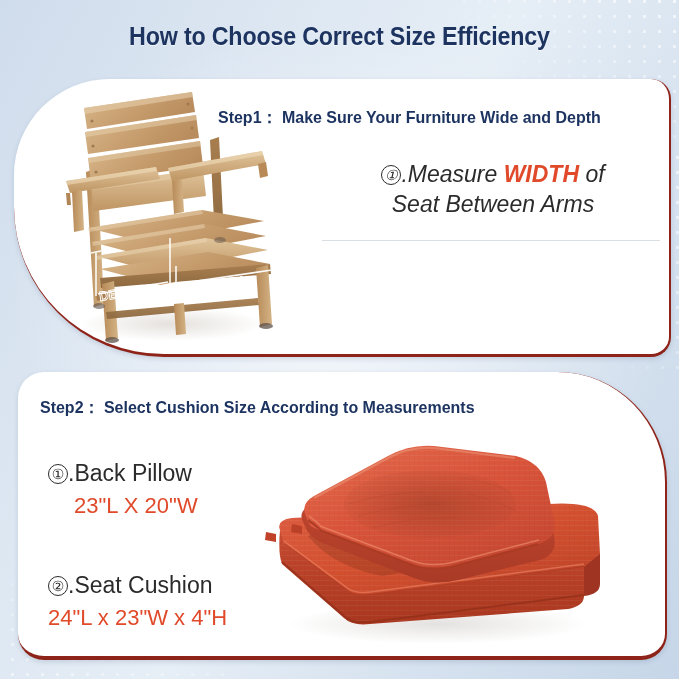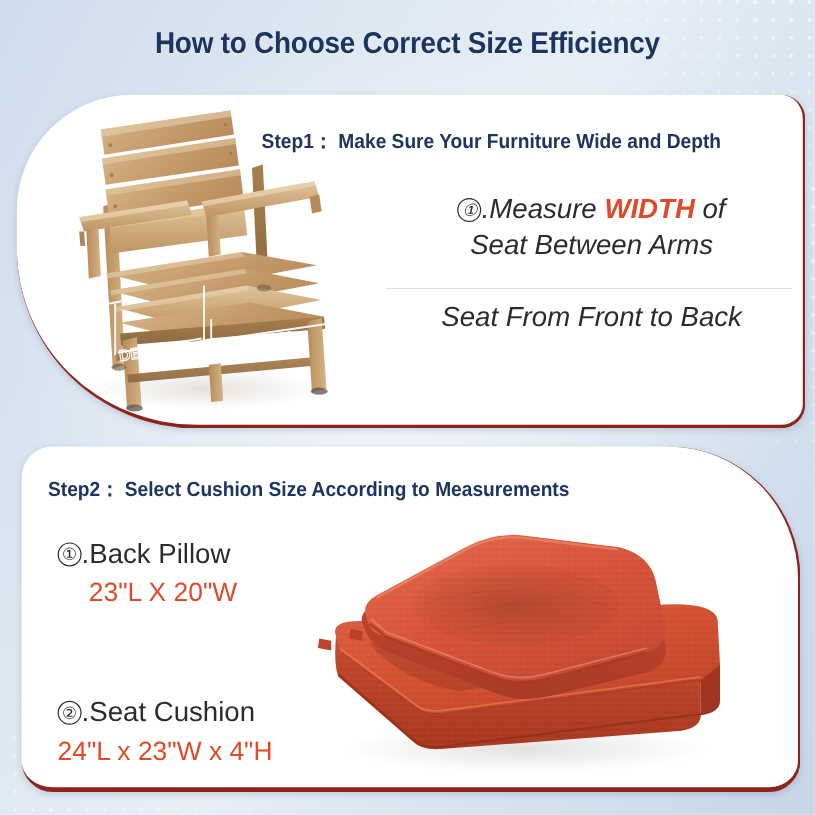--- a/index.html
+++ b/index.html
@@ -81,22 +81,22 @@
   .m-line.l2 { text-indent:0; }
   .accent { color:#e04a2a; font-weight:bold; }
   .divider {
     position:absolute; left:322px; top:240px; width:338px; height:1px;
     background:#dadfe4;
   }
 
   
   .cushion-block { position:absolute; left:48px; }
   .cb1 { top:448px; }
-  .cb2 { top:580px; }
-  .cb-name { font-size:23px; color:#2b2b2b; white-space:nowrap; }
+  .cb2 { top:560px; }
+  .cb-name { font-size:23px; color:#2b2b2b; white-space:nowrap;margin-top:12px; }
   .cb-size { font-size:22px; color:#e04a2a; white-space:nowrap; margin-top:6px; }
   .cb1 .cb-size { padding-left:26px; }
   .cb2 .cb-size { padding-left:0; }
   .circnum {
     display:inline-block; width:20px; height:20px; line-height:18px;
     border:1.6px solid #2b2b2b; border-radius:50%;
     font-size:14px; text-align:center; vertical-align:2px;
   }
 
   
@@ -222,21 +222,20 @@
 <div class="measure-block m1">
   <div class="m-line">
     <span class="circnum">①</span><span>.Measure </span><span class="accent">WIDTH</span><span> of</span>
   </div>
   <div class="m-line l2">Seat Between Arms</div>
 </div>
 
 <div class="divider"></div>
 
 <div class="measure-block m2">
-  <div class="m-line l2">Seat From Front to Back</div>
 </div>
 
 <div class="card card-bottom"></div>
 
 <div class="cushion-wrap">
 <svg class="cushion-svg" viewBox="0 0 348 240" xmlns="http://www.w3.org/2000/svg">
   <defs>
     <linearGradient id="cTop" x1="0.1" y1="0" x2="0.85" y2="1">
       <stop offset="0" stop-color="#e36a4c"></stop>
           <stop offset="0.45" stop-color="#d9543a"></stop>

